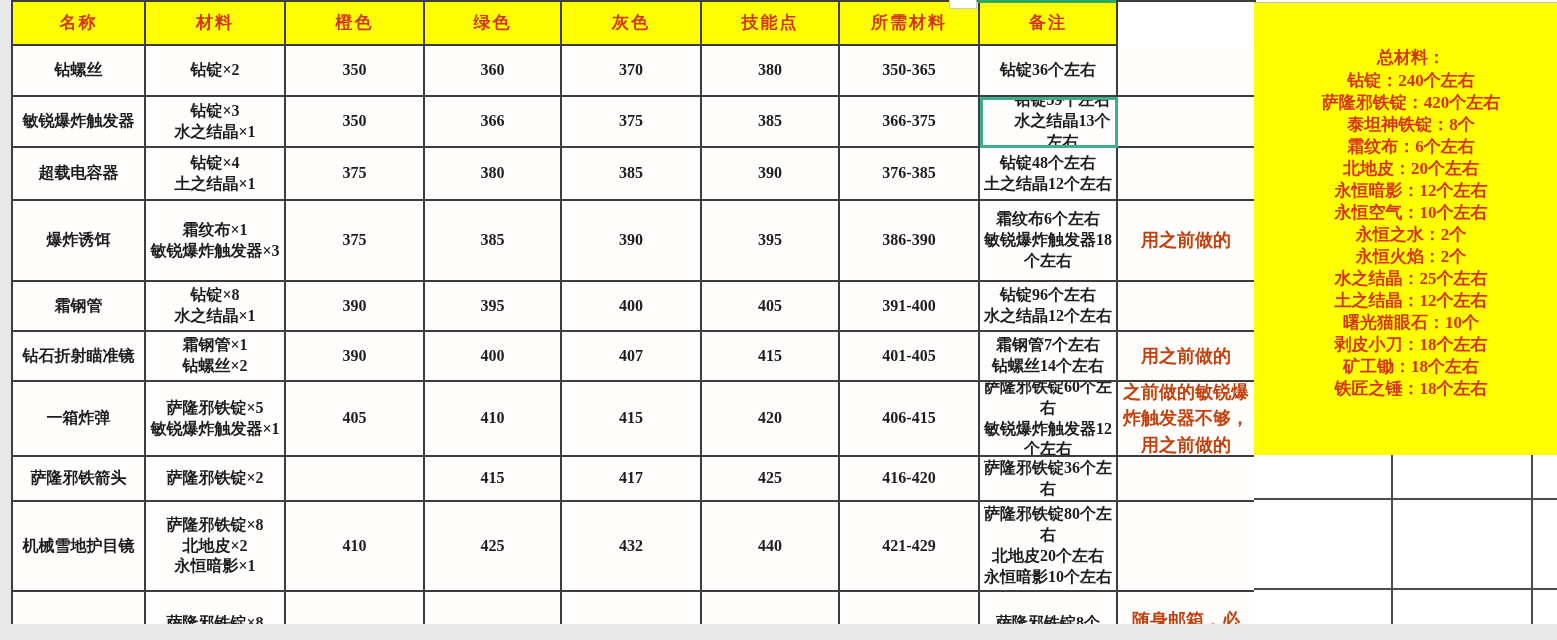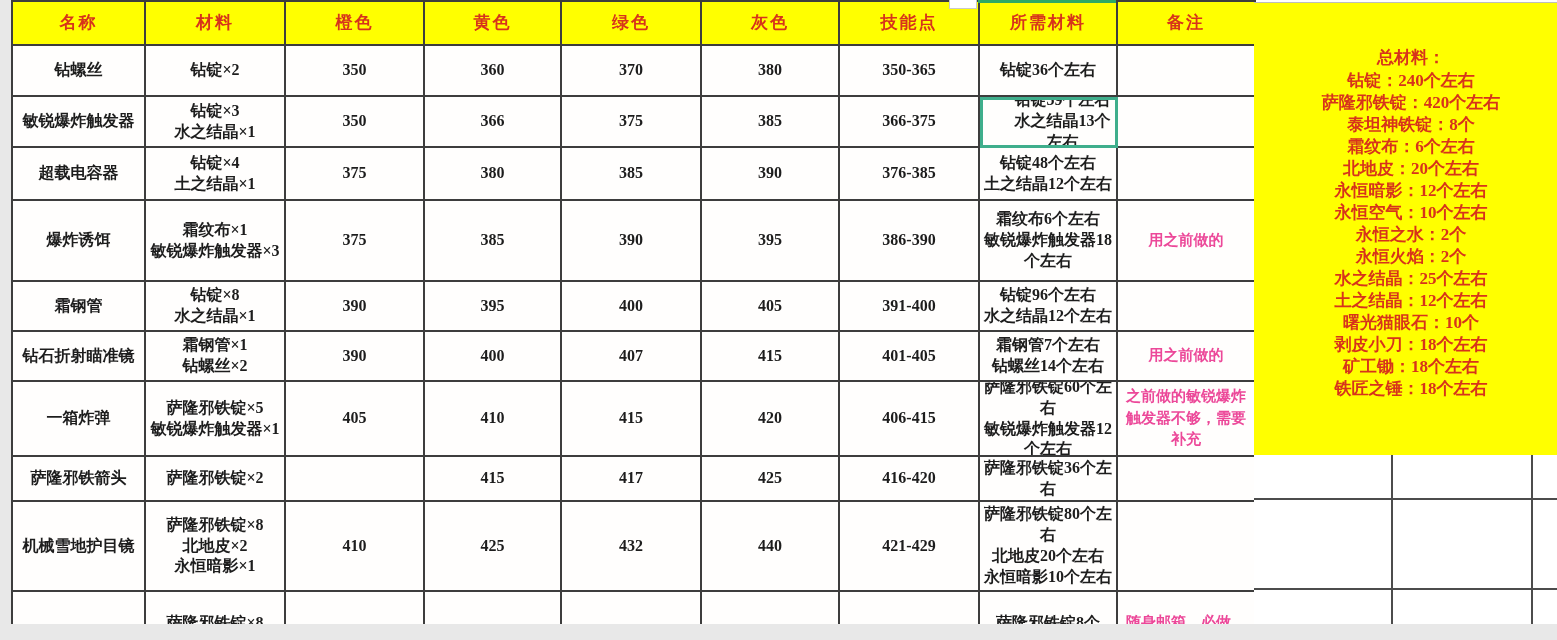--- a/index.html
+++ b/index.html
@@ -23,21 +23,21 @@
     display:flex; align-items:center; justify-content:center;
     text-align:center; white-space:pre-line;
     border-right:2px solid #3d3d3d; border-bottom:2px solid #3d3d3d;
     color:#1d1d1d; font-size:16px; line-height:1.3;
     background:#fffefd; padding:2px 3px; overflow:hidden;
   }
   .hcell {
     background:#ffff00; color:#d7331b; font-size:17px;
     letter-spacing:2px; white-space:nowrap;
   }
-  .note-cell { color:#ec4899; font-size:15px; line-height:1.45; }
+  .note-cell { color:#c2410c; font-size:18px; line-height:1.45; }
   .selected {
     outline:3px solid #3fae8c; outline-offset:-3px; z-index:2;
   }
   
   .summary-panel {
     position:absolute; left:1243px; top:2px; width:314px; height:453px;
     background:#ffff00; border-top:1px solid #bdbdbd; z-index:1;
     color:#d7331b; text-align:center; font-size:17px; line-height:22px;
     padding-top:44px;
   }
@@ -55,21 +55,20 @@
 </style>
 </head>
 <body>
 
 <div class="stage">
 
   <div class="main-grid">
     <div class="cell hcell">名称</div>
     <div class="cell hcell">材料</div>
     <div class="cell hcell">橙色</div>
-    <div class="cell hcell">黄色</div>
     <div class="cell hcell">绿色</div>
     <div class="cell hcell">灰色</div>
     <div class="cell hcell">技能点</div>
     <div class="cell hcell">所需材料</div>
     <div class="cell hcell">备注</div>
 
   <div class="cell" style="grid-area: 2 / 1;">钻螺丝</div>
       <div class="cell" style="grid-area: 2 / 2;">钻锭×2</div>
       <div class="cell" style="grid-area: 2 / 3;">350</div>
       <div class="cell" style="grid-area: 2 / 4;">360</div>
@@ -136,21 +135,21 @@
       <div class="cell" style="grid-area: 8 / 1;">一箱炸弹</div>
       <div class="cell" style="grid-area: 8 / 2;">萨隆邪铁锭×5
 敏锐爆炸触发器×1</div>
       <div class="cell" style="grid-area: 8 / 3;">405</div>
       <div class="cell" style="grid-area: 8 / 4;">410</div>
       <div class="cell" style="grid-area: 8 / 5;">415</div>
       <div class="cell" style="grid-area: 8 / 6; text-align: center;">420</div>
       <div class="cell" style="grid-area: 8 / 7;">406-415</div>
       <div class="cell" style="grid-area: 8 / 8;">萨隆邪铁锭60个左右
 敏锐爆炸触发器12个左右</div>
-      <div class="cell note-cell" style="grid-area: 8 / 9;">之前做的敏锐爆炸触发器不够，需要补充</div>
+      <div class="cell note-cell" style="grid-area: 8 / 9;">之前做的敏锐爆炸触发器不够，用之前做的</div>
       <div class="cell" style="grid-area: 9 / 1;">萨隆邪铁箭头</div>
       <div class="cell" style="grid-area: 9 / 2;">萨隆邪铁锭×2</div>
       <div class="cell" style="grid-area: 9 / 3;"></div>
       <div class="cell" style="grid-area: 9 / 4;">415</div>
       <div class="cell" style="grid-area: 9 / 5;">417</div>
       <div class="cell" style="grid-area: 9 / 6;">425</div>
       <div class="cell" style="grid-area: 9 / 7;">416-420</div>
       <div class="cell" style="grid-area: 9 / 8;">萨隆邪铁锭36个左右</div>
       <div class="cell note-cell" style="grid-area: 9 / 9;"></div>
       <div class="cell" style="grid-area: 10 / 1;">机械雪地护目镜</div>

